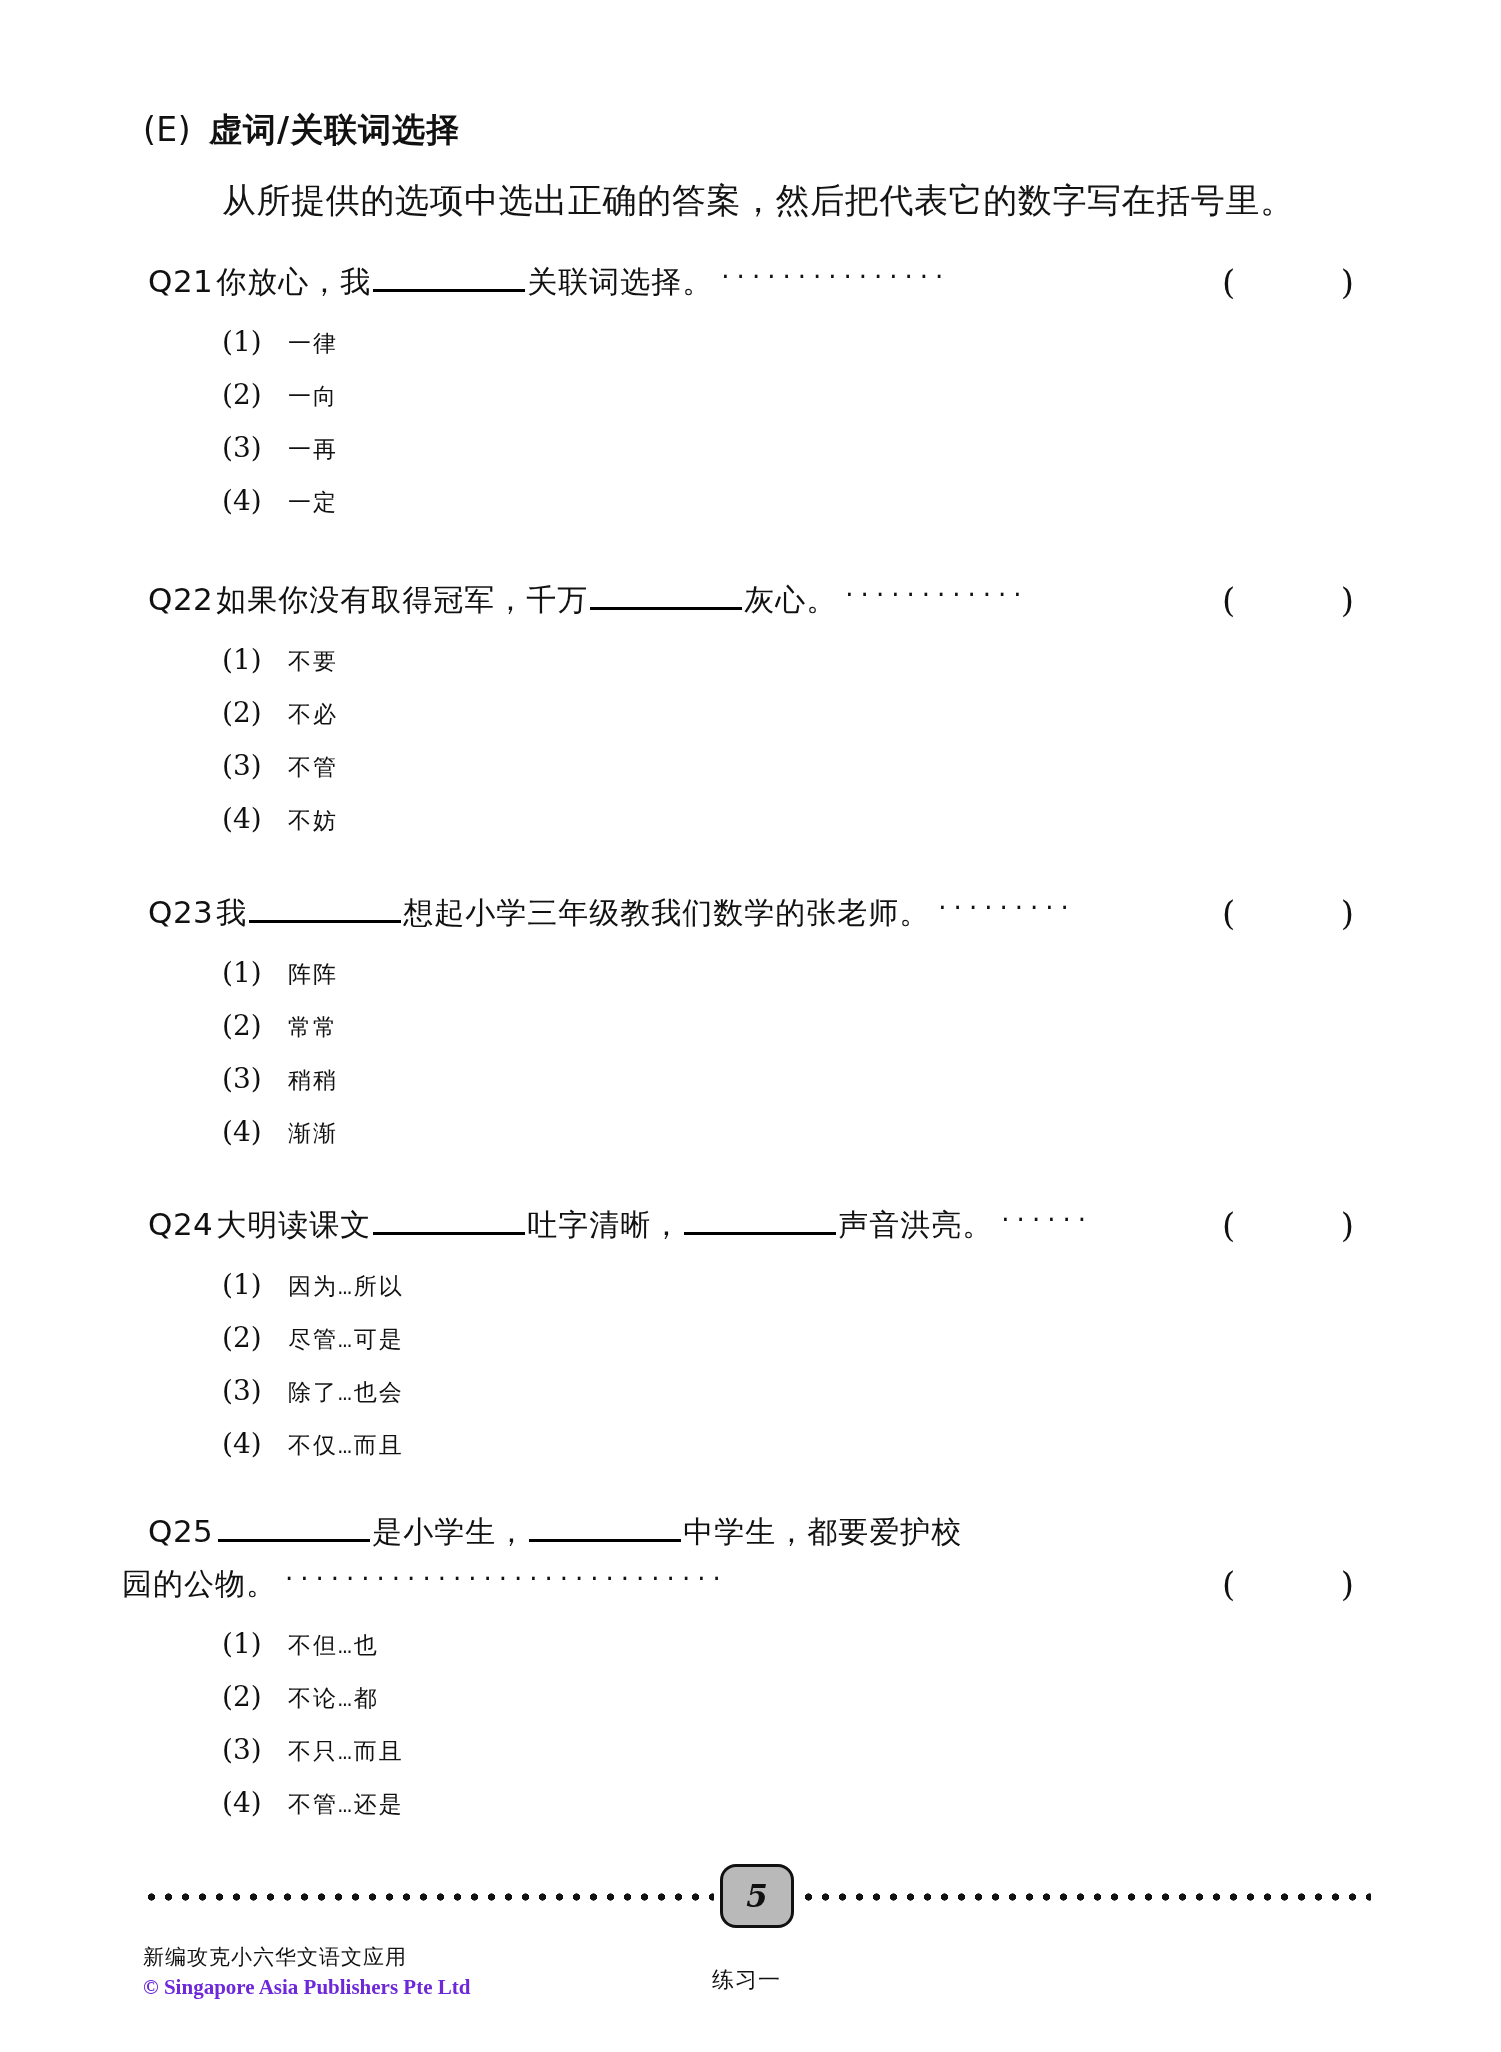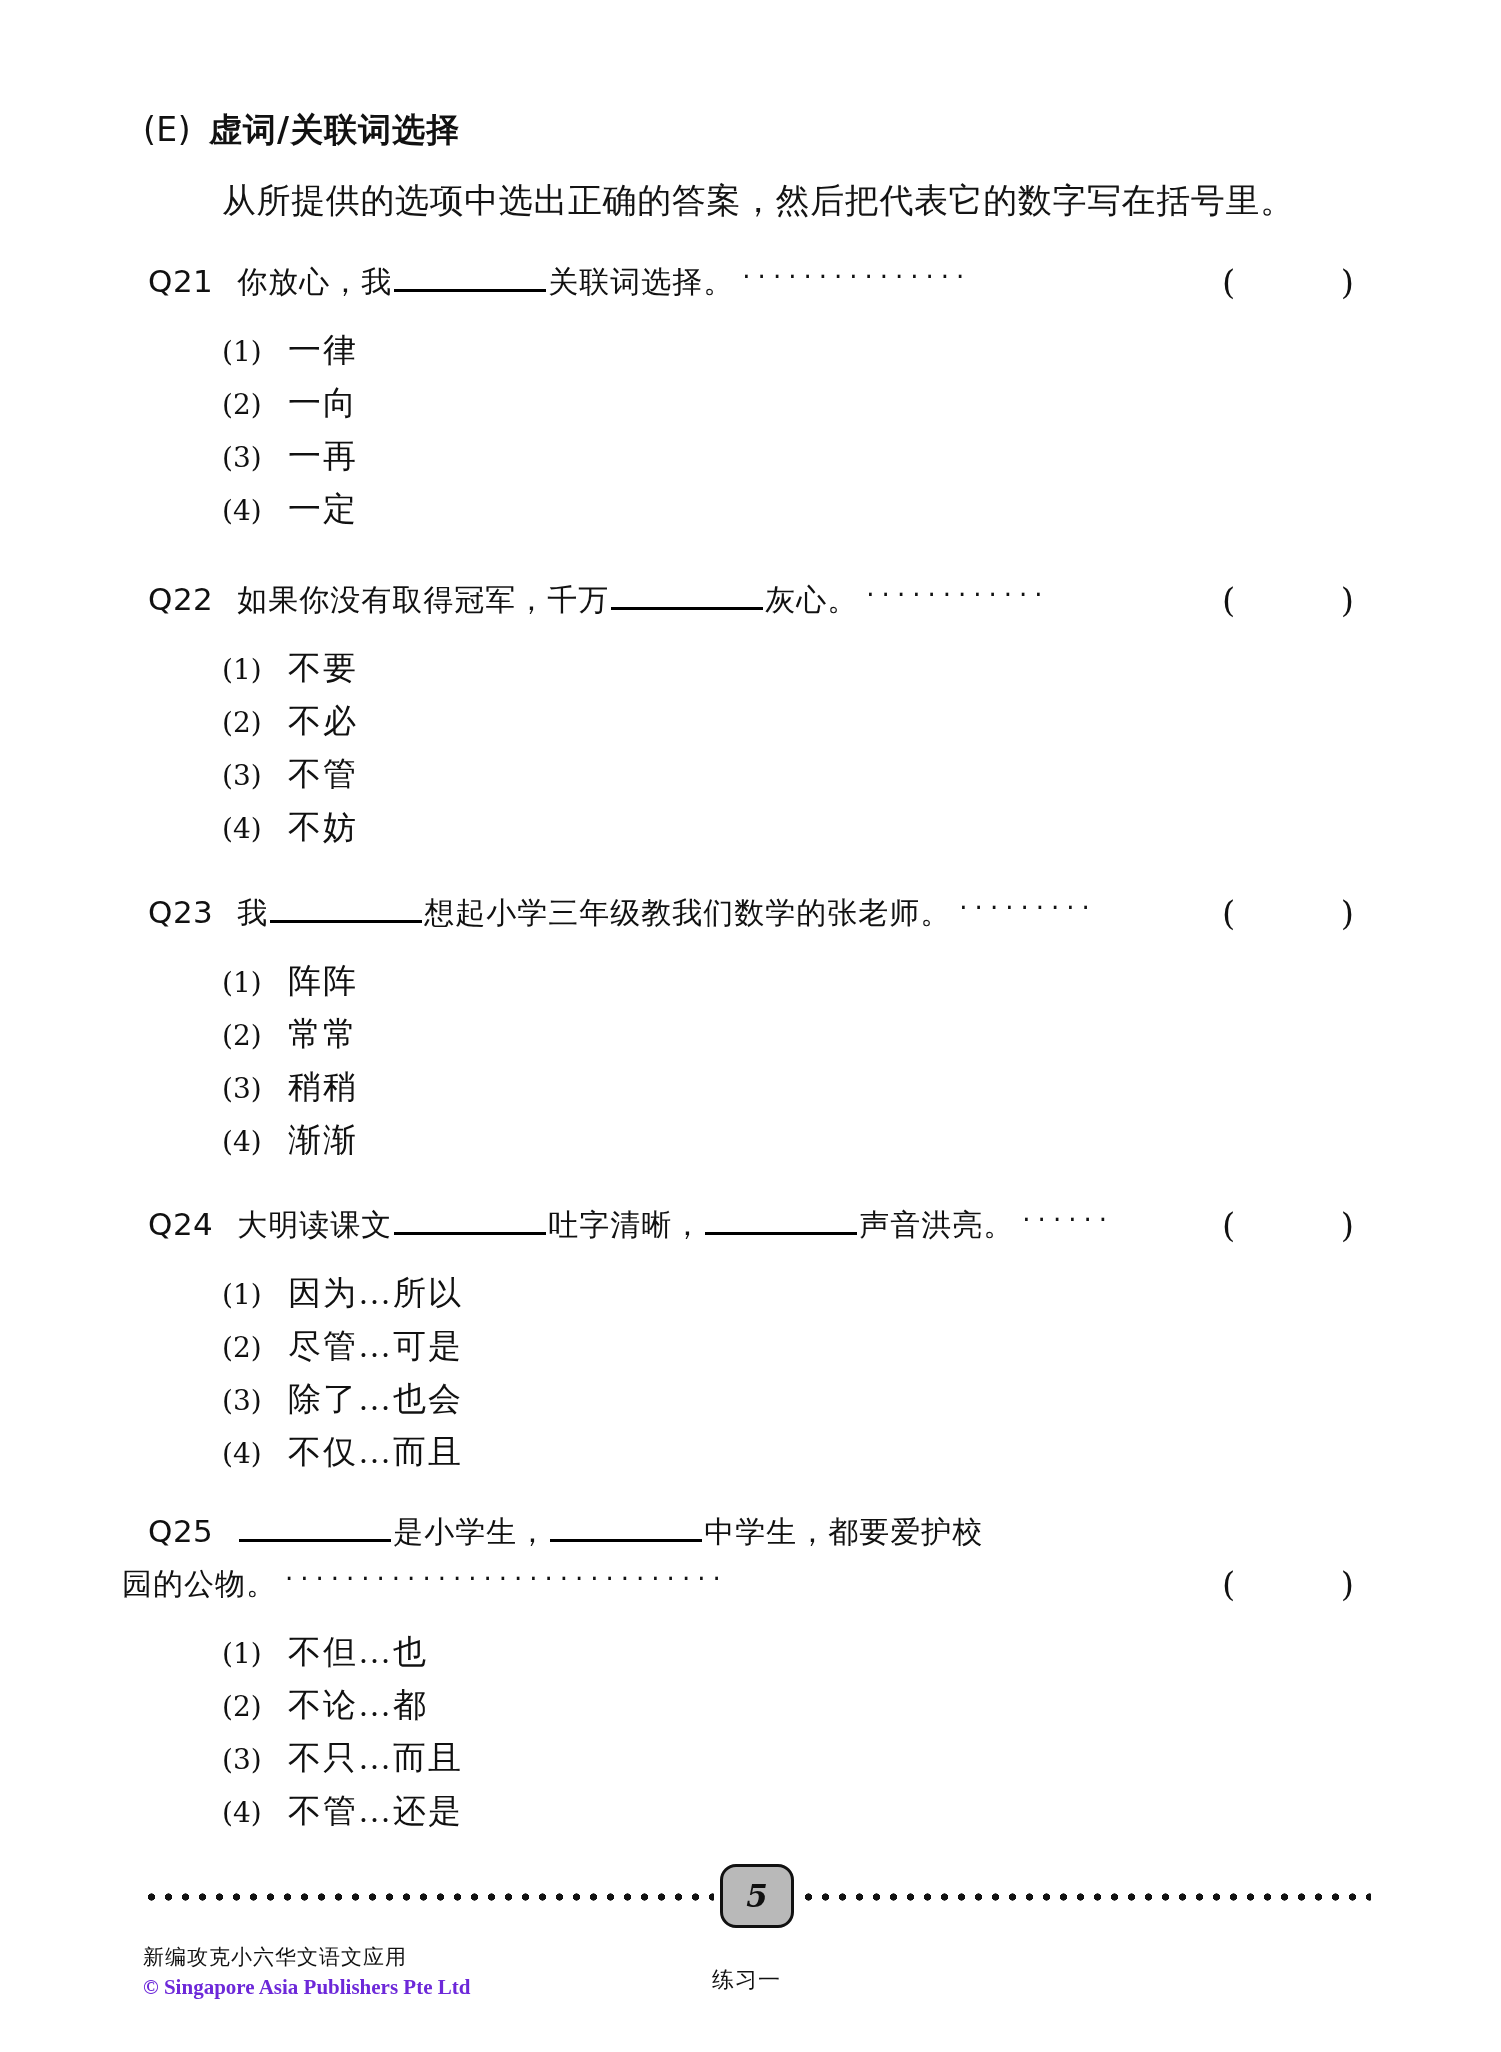--- a/index.html
+++ b/index.html
@@ -69,21 +69,21 @@
     display: flex;
     align-items: baseline;
     padding-left: 148px;
     height: 52px;
   }
   .q-label {
     font-family: "DejaVu Sans", "Liberation Sans", sans-serif;
     font-size: 31px;
     letter-spacing: 0.5px;
     color: #111;
-    margin-right: 24px;
+    margin-right: 3px;
     white-space: nowrap;
   }
   .q-text {
     font-family: "DejaVu Serif", "Liberation Serif", serif;
     font-size: 30px;
     letter-spacing: 1px;
     color: #111;
     white-space: nowrap;
   }
   .blank {
@@ -130,22 +130,22 @@
     height: 53px;
   }
   .opt-num {
     font-family: "DejaVu Serif", "Liberation Serif", serif;
     font-size: 28px;
     color: #111;
     width: 66px;
     flex: 0 0 66px;
   }
   .opt-text {
-    font-family: Liberation Serif, serif;
-    font-size: 33px;
+    font-family: Liberation Mono, monospace;
+    font-size: 23px;
     letter-spacing: 2px;
     color: #111;
     white-space: nowrap;
     margin-top: 8px;
   }
 
   
   .footer {
     position: absolute;
     left: 0;

